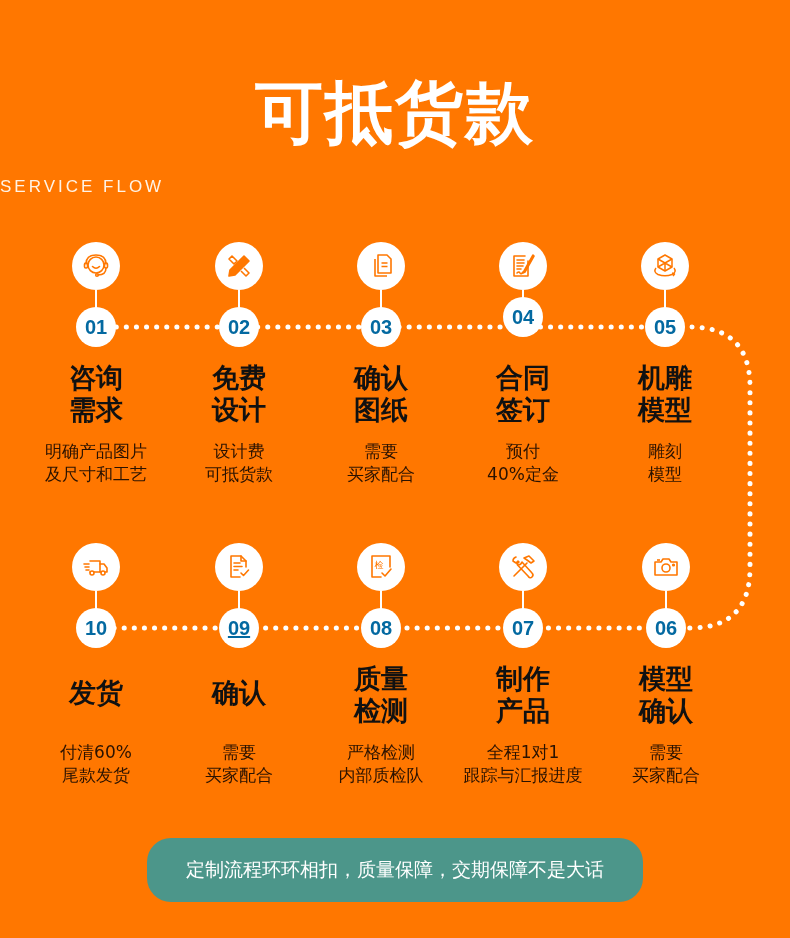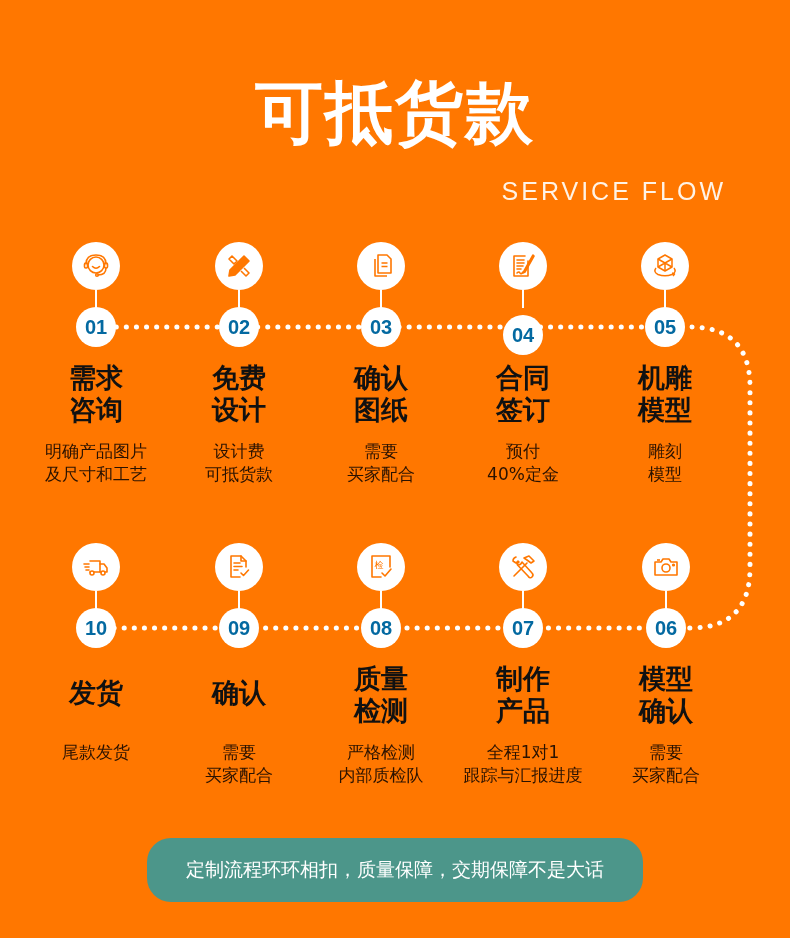--- a/index.html
+++ b/index.html
@@ -9,23 +9,23 @@
     font-family:"DejaVu Sans", sans-serif;
     position:relative;
     overflow:hidden;
   }
   .title {
     position:absolute; left:0; top:68px; width:790px; text-align:center;
     font-size:68px; font-weight:bold; color:#ffffff; letter-spacing:2px;
     line-height:90px;
   }
   .subtitle {
-    position:absolute; left:0; top:177px; width:726px; text-align:right;
+    position:absolute; left:0; top:177px; width:726px; text-align:left;
     font-family:"Liberation Sans", sans-serif;
-    font-size:25px; color:#FFF3E6; letter-spacing:3px;
+    font-size:17px; color:#FFF3E6; letter-spacing:3px;
   }
   .dots-svg { position:absolute; left:0; top:0; }
   .icon-circle {
     position:absolute; width:48px; height:48px; border-radius:50%;
     background:#ffffff; display:flex; align-items:center; justify-content:center;
   }
   .icon-circle svg { width:30px; height:30px; }
   .stem {
     position:absolute; width:2px; background:#ffffff;
   }
@@ -66,22 +66,22 @@
     <path d="M5 13 Q5 4 15 4 Q25 4 25 13"></path>
     <rect x="3.5" y="12" width="3" height="5" rx="1.2"></rect>
     <rect x="23.5" y="12" width="3" height="5" rx="1.2"></rect>
     <path d="M25 17 Q25 24 17 24"></path>
     <circle cx="16" cy="24" r="1.3"></circle>
   </svg>
 </div>
 <div class="stem" style="left:95px;top:290px;height:18px;"></div>
 <div class="num-circle" style="left:76px;top:307px;">01</div>
 <div class="step-title" style="left:21px;top:362px;">
+  <div>咨询</div>
   <div>需求</div>
-  <div>咨询</div>
 </div>
 <div class="step-desc" style="left:16px;top:440px;">
   <div>明确产品图片</div>
   <div>及尺寸和工艺</div>
 </div>
 
 <div class="icon-circle" style="left:215px;top:242px;">
   <svg viewBox="0 0 30 30" fill="none" stroke="#FF7700" stroke-width="1.6" stroke-linejoin="round">
     <path d="M20 5 L25 10 L11 24 L5 25 L6 19 Z" fill="#FF7700"></path>
     <path d="M8 5 L13 10 L10 13 L5 8 Z"></path>
@@ -119,21 +119,21 @@
 
 <div class="icon-circle" style="left:499px;top:242px;">
   <svg viewBox="0 0 30 30" fill="none" stroke="#FF7700" stroke-width="1.6" stroke-linejoin="round" stroke-linecap="round">
     <path d="M20 10 L20 25 L6 25 L6 5 L17 5"></path>
     <path d="M9 9 L16 9 M9 12 L16 12 M9 15 L15 15 M9 18 L13 18"></path>
     <path d="M25 4 L16 20 L15 22 L17 21 L26 5 Z"></path>
     <path d="M9 22 Q11 20 12 22 Q13 24 15 21"></path>
   </svg>
 </div>
 <div class="stem" style="left:522px;top:290px;height:18px;"></div>
-<div class="num-circle" style="left:503px;top:315px;">04</div>
+<div class="num-circle" style="left:503px;top:297px;">04</div>
 <div class="step-title" style="left:448px;top:362px;">
   <div>合同</div>
   <div>签订</div>
 </div>
 <div class="step-desc" style="left:443px;top:440px;">
   <div>预付</div>
   <div>40%定金</div>
 </div>
 
 <div class="icon-circle" style="left:641px;top:242px;">
@@ -163,33 +163,34 @@
     <circle cx="22" cy="21" r="2" fill="#ffffff"></circle>
     <path d="M3 12 L8 12 M4 15 L8 15 M5 18 L8 18"></path>
   </svg>
 </div>
 <div class="stem" style="left:95px;top:591px;height:18px;"></div>
 <div class="num-circle" style="left:76px;top:608px;">10</div>
 <div class="step-title" style="left:21px;top:677px;">
   <div>发货</div>
 </div>
 <div class="step-desc" style="left:16px;top:741px;">
+  <div>付清60%</div>
   <div>尾款发货</div>
 </div>
 
 <div class="icon-circle" style="left:215px;top:543px;">
   <svg viewBox="0 0 30 30" fill="none" stroke="#FF7700" stroke-width="1.6" stroke-linejoin="round" stroke-linecap="round">
     <path d="M16 25 L7 25 L7 4 L17 4 L22 9 L22 15"></path>
     <path d="M17 4 L17 9 L22 9"></path>
     <path d="M10 11 L16 11 M10 14.5 L18 14.5 M10 18 L14 18"></path>
     <path d="M17 21 L19.5 23.5 L24.5 18"></path>
   </svg>
 </div>
 <div class="stem" style="left:238px;top:591px;height:18px;"></div>
-<div class="num-circle" style="left:219px;top:608px;">09</div>
+<div class="num-circle" style="left:219px;top:608px;text-decoration:underline;">09</div>
 <div class="step-title" style="left:164px;top:677px;">
   <div>确认</div>
 </div>
 <div class="step-desc" style="left:159px;top:741px;">
   <div>需要</div>
   <div>买家配合</div>
 </div>
 
 <div class="icon-circle" style="left:357px;top:543px;">
   <svg viewBox="0 0 30 30" fill="none" stroke="#FF7700" stroke-width="1.6" stroke-linejoin="round" stroke-linecap="round">

